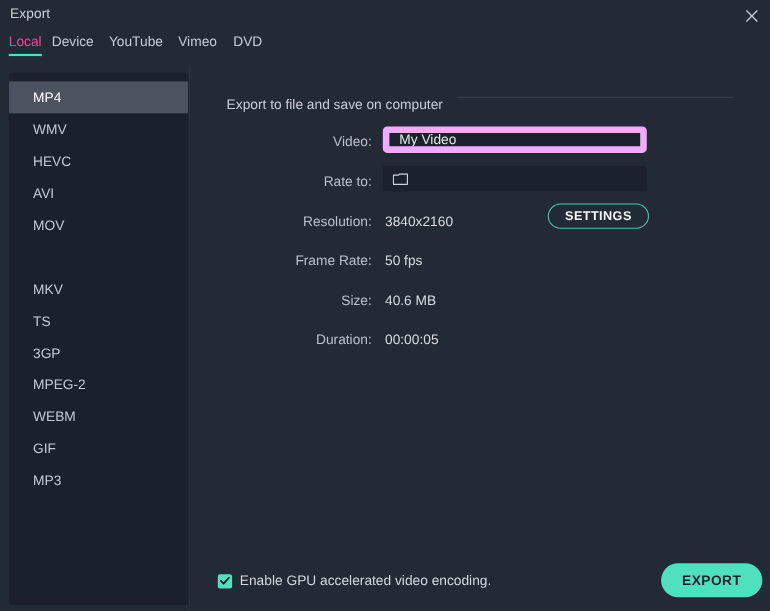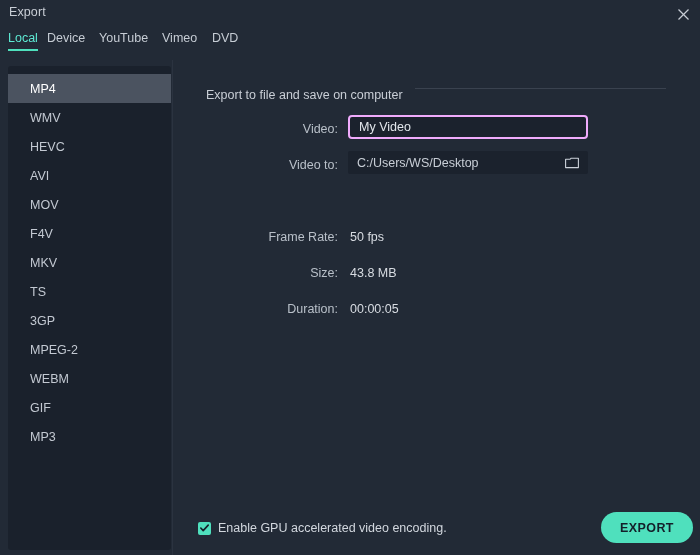--- a/index.html
+++ b/index.html
@@ -48,21 +48,21 @@
   .tab {
     position: absolute;
     top: 0;
     font-size: 12.5px;
     color: #c6ccd4;
     padding-bottom: 6px;
     cursor: pointer;
     white-space: nowrap;
   }
   .tab.active {
-    color: #5eead4;
+    color: #ec4899;
   }
   .tab.active::after {
     content: "";
     position: absolute;
     left: 0; right: 0;
     bottom: 0;
     height: 2px;
     background: #4fe0bd;
   }
 
@@ -149,21 +149,21 @@
     color: #d8dce2;
     line-height: 22px;
   }
 
   
   .name-input {
     position: absolute;
     left: 175px; top: -3px;
     width: 240px; height: 24px;
     background: #1b222d;
-    border: 2px solid #f0abfc;
+    border: 6px solid #f0abfc;
     border-radius: 4px;
     box-sizing: border-box;
     color: #e2e6eb;
     font-family: "Liberation Sans", sans-serif;
     font-size: 12.5px;
     padding: 0 9px;
     outline: none;
   }
   
   .saveto-field {
@@ -266,21 +266,20 @@
     <div class="tab" style="left: 162px;">Vimeo</div>
     <div class="tab" style="left: 212px;">DVD</div>
   </div>
 
 <div class="sidebar" id="fmtlist">
     <div class="fmt-item selected" style="top: 8px;">MP4</div>
     <div class="fmt-item" style="top: 37px;">WMV</div>
     <div class="fmt-item" style="top: 66px;">HEVC</div>
     <div class="fmt-item" style="top: 95px;">AVI</div>
     <div class="fmt-item" style="top: 124px; text-align: center;">MOV</div>
-    <div class="fmt-item" style="top: 153px;">F4V</div>
     <div class="fmt-item" style="top: 182px;">MKV</div>
     <div class="fmt-item" style="top: 211px;">TS</div>
     <div class="fmt-item" style="top: 240px;">3GP</div>
     <div class="fmt-item" style="top: 269px;">MPEG-2</div>
     <div class="fmt-item" style="top: 298px;">WEBM</div>
     <div class="fmt-item" style="top: 327px;">GIF</div>
     <div class="fmt-item" style="top: 356px;">MP3</div>
   </div>
 <div class="vdivider"></div>
 
@@ -290,38 +289,42 @@
     <span class="section-head-text">Export to file and save on computer</span>
     <span class="section-head-rule"></span>
   </div>
 
   <div class="form-row" style="top:60px;">
     <span class="form-label">Video:</span>
     <input class="name-input" type="text" value="My Video" style="">
   </div>
 
   <div class="form-row" style="top:96px;">
-    <span class="form-label">Video to:</span>
+    <span class="form-label">Rate to:</span>
     <div class="saveto-field">
-      <span class="saveto-path">C:/Users/WS/Desktop</span>
       <svg class="folder-icon" width="14" height="12" viewBox="0 0 14 12">
         <path d="M0.6 2.2 L0.6 10.6 L13.4 10.6 L13.4 1.2 L6.2 1.2 L5.2 2.2 Z" fill="none" stroke="#cbd1d9" stroke-width="1.1" stroke-linejoin="round"></path>
       </svg>
     </div>
   </div>
 
+  <div class="form-row" style="top:132px;">
+    <span class="form-label">Resolution:</span>
+    <span class="form-value">3840x2160</span>
+    <button class="settings-btn">SETTINGS</button>
+  </div>
 
   <div class="form-row" style="top:168px;">
     <span class="form-label">Frame Rate:</span>
     <span class="form-value">50 fps</span>
   </div>
 
   <div class="form-row" style="top:204px;">
     <span class="form-label">Size:</span>
-    <span class="form-value">43.8 MB</span>
+    <span class="form-value">40.6 MB</span>
   </div>
 
   <div class="form-row" style="top:240px;">
     <span class="form-label">Duration:</span>
     <span class="form-value">00:00:05</span>
   </div>
 
 </div>
 
 <div class="bottom">

